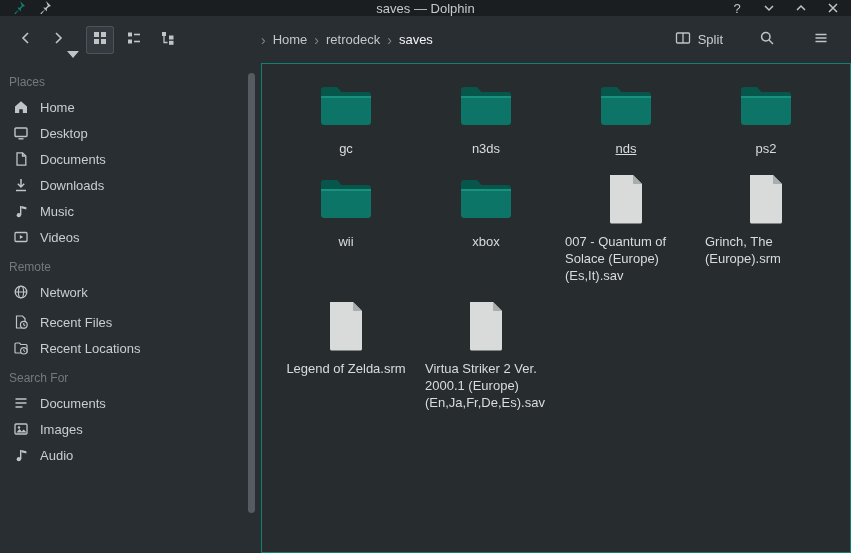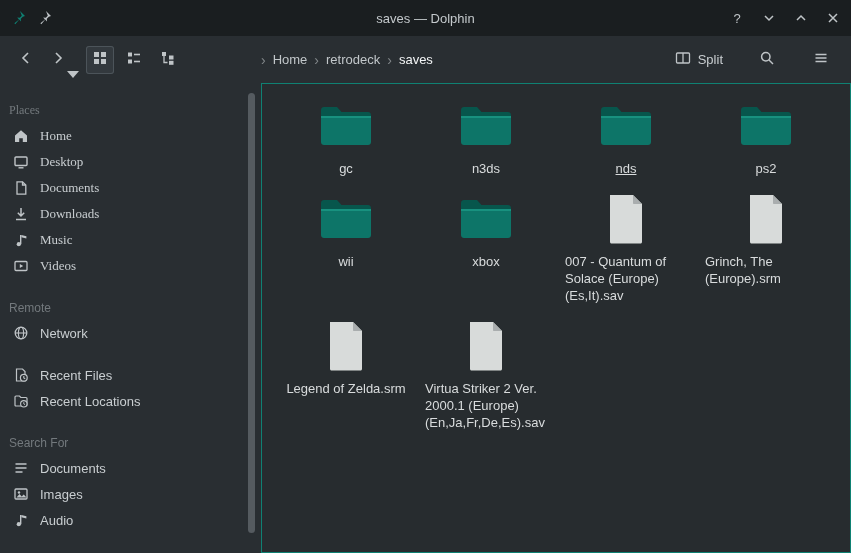--- a/index.html
+++ b/index.html
@@ -8,21 +8,21 @@
     font-family: "Liberation Sans", sans-serif;
     font-size: 13px;
     background: #292e32;
     color: #c9ced1;
     -webkit-font-smoothing: antialiased;
   }
   .window { width:851px; height:553px; display:flex; flex-direction:column; }
 
   
   .titlebar {
-    height:36px; flex:none; background:#1a1e20;
+    height:16px; flex:none; background:#1a1e20;
     display:flex; align-items:center; padding:0 10px; position:relative;
   }
   .titlebar-title {
     position:absolute; left:0; right:0; text-align:center;
     color:#c4c9cc; font-size:13px; pointer-events:none;
   }
   .titlebar-left { display:flex; align-items:center; gap:10px; z-index:1; }
   .titlebar-right { margin-left:auto; display:flex; align-items:center; gap:16px; z-index:1; }
   .tb-icon { width:16px; height:16px; display:inline-flex; }
   .tb-icon svg { width:100%; height:100%; }
@@ -56,22 +56,22 @@
   
   .content { flex:1; min-height:0; display:flex; }
 
   .sidebar {
     width:261px; flex:none; position:relative; overflow:hidden;
     padding-top:6px; background:#292e32;
   }
   .side-header {
     color:#73797d; font-size:12px; padding:6px 9px 5px 9px;
   }
-  .side-section { margin-top:16px; }
-  .side-section:first-child { margin-top:8px;font-family:Liberation Serif, serif; }
+  .side-section { margin-top:4px; }
+  .side-section:first-child { margin-top:0; }
   .side-item {
     display:flex; align-items:center; gap:11px;
     height:26px; padding-left:13px; cursor:default;
   }
   .side-item .icon { width:16px; height:16px; flex:none; display:flex; }
   .side-item .icon svg { width:100%; height:100%; }
   .side-item .label { color:#c9ced1; white-space:nowrap; }
   .side-scrollbar {
     position:absolute; top:10px; right:6px; width:7px; height:440px;
     border-radius:4px; background:#555b60;

